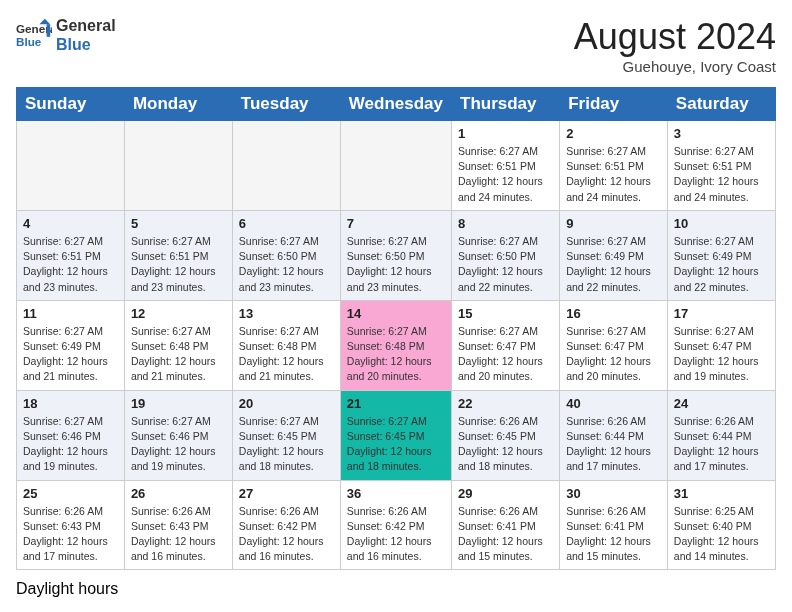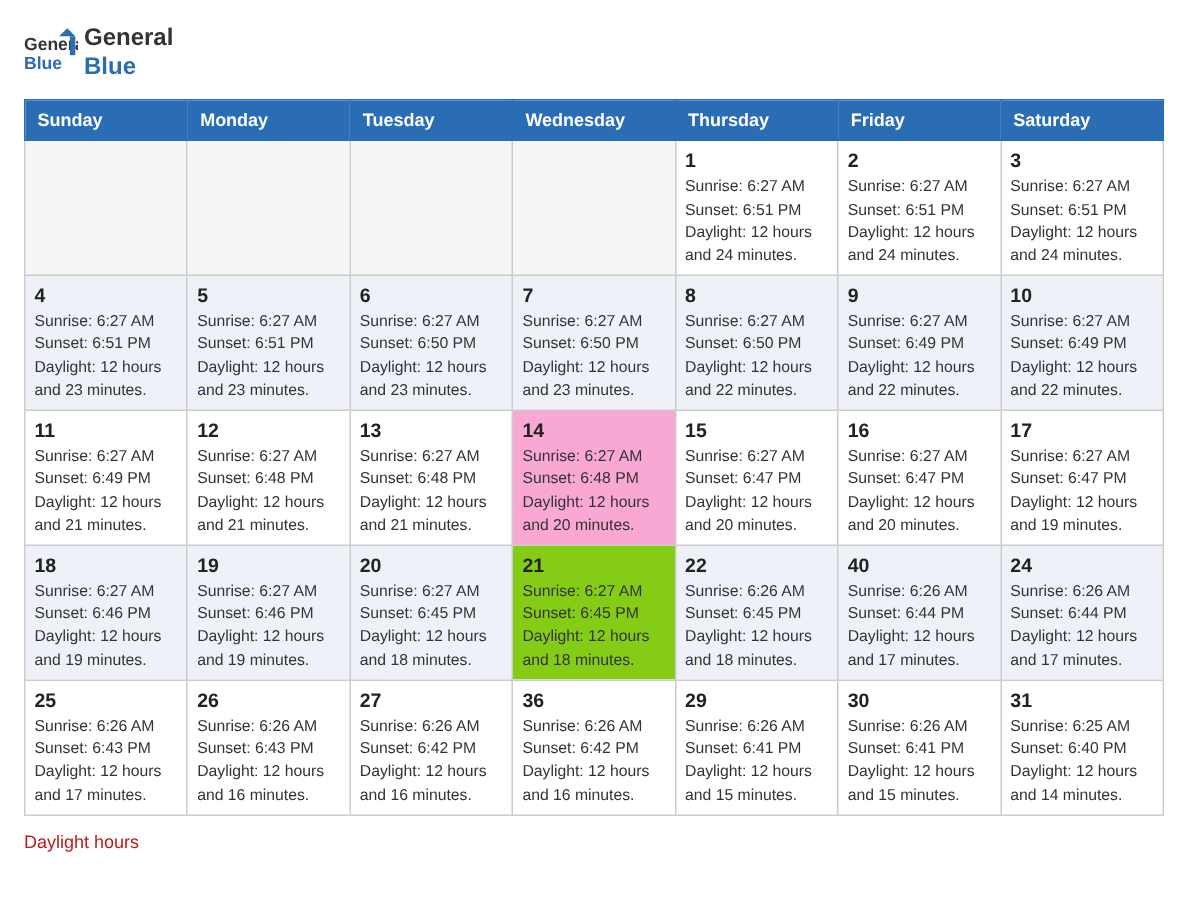--- a/index.html
+++ b/index.html
@@ -40,21 +40,21 @@
     .calendar {
       width: 100%;
       border-collapse: collapse;
       font-size: 11px;
     }
     .calendar th {
       background: #2a6db5;
       color: #fff;
       text-align: left;
       padding: 6px 8px;
-      font-size: 12px;
+      font-size: 17px;
       font-weight: bold;
       border: 1px solid #2a6db5;
     }
     .calendar td {
       border: 1px solid #ccc;
       vertical-align: top;
       padding: 5px 6px;
       min-height: 80px;
       width: calc(100% / 7);
       background: #fff;
@@ -74,42 +74,44 @@
       font-size: 10.5px;
     }
     tr:nth-child(odd) td:not(.empty) {
       background: #fff;
     }
     tr:nth-child(even) td:not(.empty) {
       background: #f0f4fa;
     }
     .footer {
       margin-top: 10px;
-      font-size: 12px;
-      color: #b91c1c;
+      font-size: 16px;
+      color: #000000;
     }
   </style>
 </head>
 <body>
 
 <div class="header-area">
   <div class="logo">
     <svg class="logo-icon" viewBox="0 0 40 40">
 
       <text x="0" y="18" font-size="13" font-weight="bold" fill="#333">General</text>
       <text x="0" y="32" font-size="13" font-weight="bold" fill="#2a6db5">Blue</text>
       <polygon points="38,8 32,2 26,8" fill="#2a6db5"></polygon>
       <rect x="34" y="8" width="4" height="14" fill="#2a6db5"></rect>
     </svg>
     <div style="display:flex;flex-direction:column;font-weight:bold;font-size:16px;line-height:1.2;">
       <span style="color:#333">General</span>
       <span style="color:#2a6db5">Blue</span>
     </div>
   </div>
   <div class="title-area">
+    <div class="month-title">August 2024</div>
+    <div class="location">Guehouye, Ivory Coast</div>
   </div>
 </div>
 
 <table class="calendar">
   <thead>
     <tr>
     <th>Sunday</th>
         <th>Monday</th>
         <th>Tuesday</th>
         <th>Wednesday</th>
@@ -203,21 +205,21 @@
           <div class="day-info">Sunrise: 6:27 AM<br>Sunset: 6:46 PM<br>Daylight: 12 hours<br>and 19 minutes.</div>
         </td>
         <td style="background: rgb(238, 242, 248);">
           <div class="day-number">19</div>
           <div class="day-info">Sunrise: 6:27 AM<br>Sunset: 6:46 PM<br>Daylight: 12 hours<br>and 19 minutes.</div>
         </td>
         <td style="background: rgb(238, 242, 248);">
           <div class="day-number">20</div>
           <div class="day-info">Sunrise: 6:27 AM<br>Sunset: 6:45 PM<br>Daylight: 12 hours<br>and 18 minutes.</div>
         </td>
-        <td style="background: #84cc16;">
+        <td style="background: #14b8a6;">
           <div class="day-number">21</div>
           <div class="day-info">Sunrise: 6:27 AM<br>Sunset: 6:45 PM<br>Daylight: 12 hours<br>and 18 minutes.</div>
         </td>
         <td style="background: rgb(238, 242, 248);">
           <div class="day-number">22</div>
           <div class="day-info">Sunrise: 6:26 AM<br>Sunset: 6:45 PM<br>Daylight: 12 hours<br>and 18 minutes.</div>
         </td>
         <td style="background: rgb(238, 242, 248);">
           <div class="day-number">40</div>
           <div class="day-info">Sunrise: 6:26 AM<br>Sunset: 6:44 PM<br>Daylight: 12 hours<br>and 17 minutes.</div>

